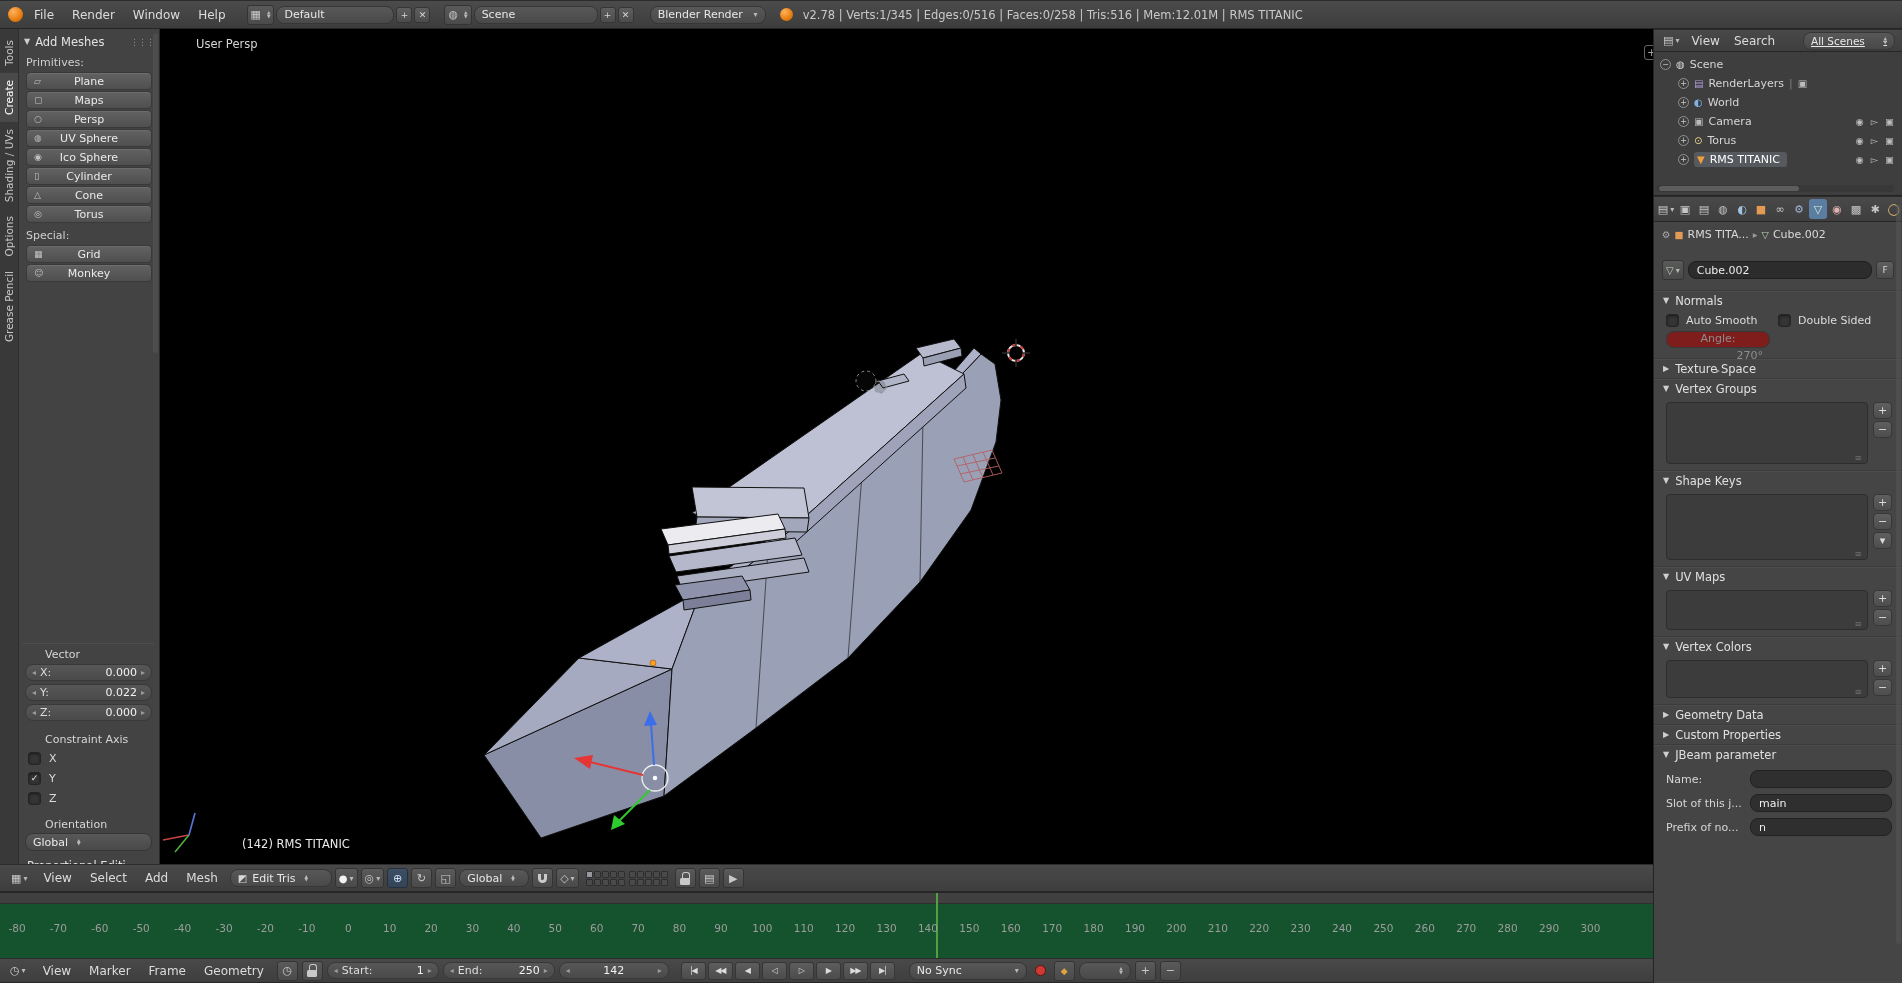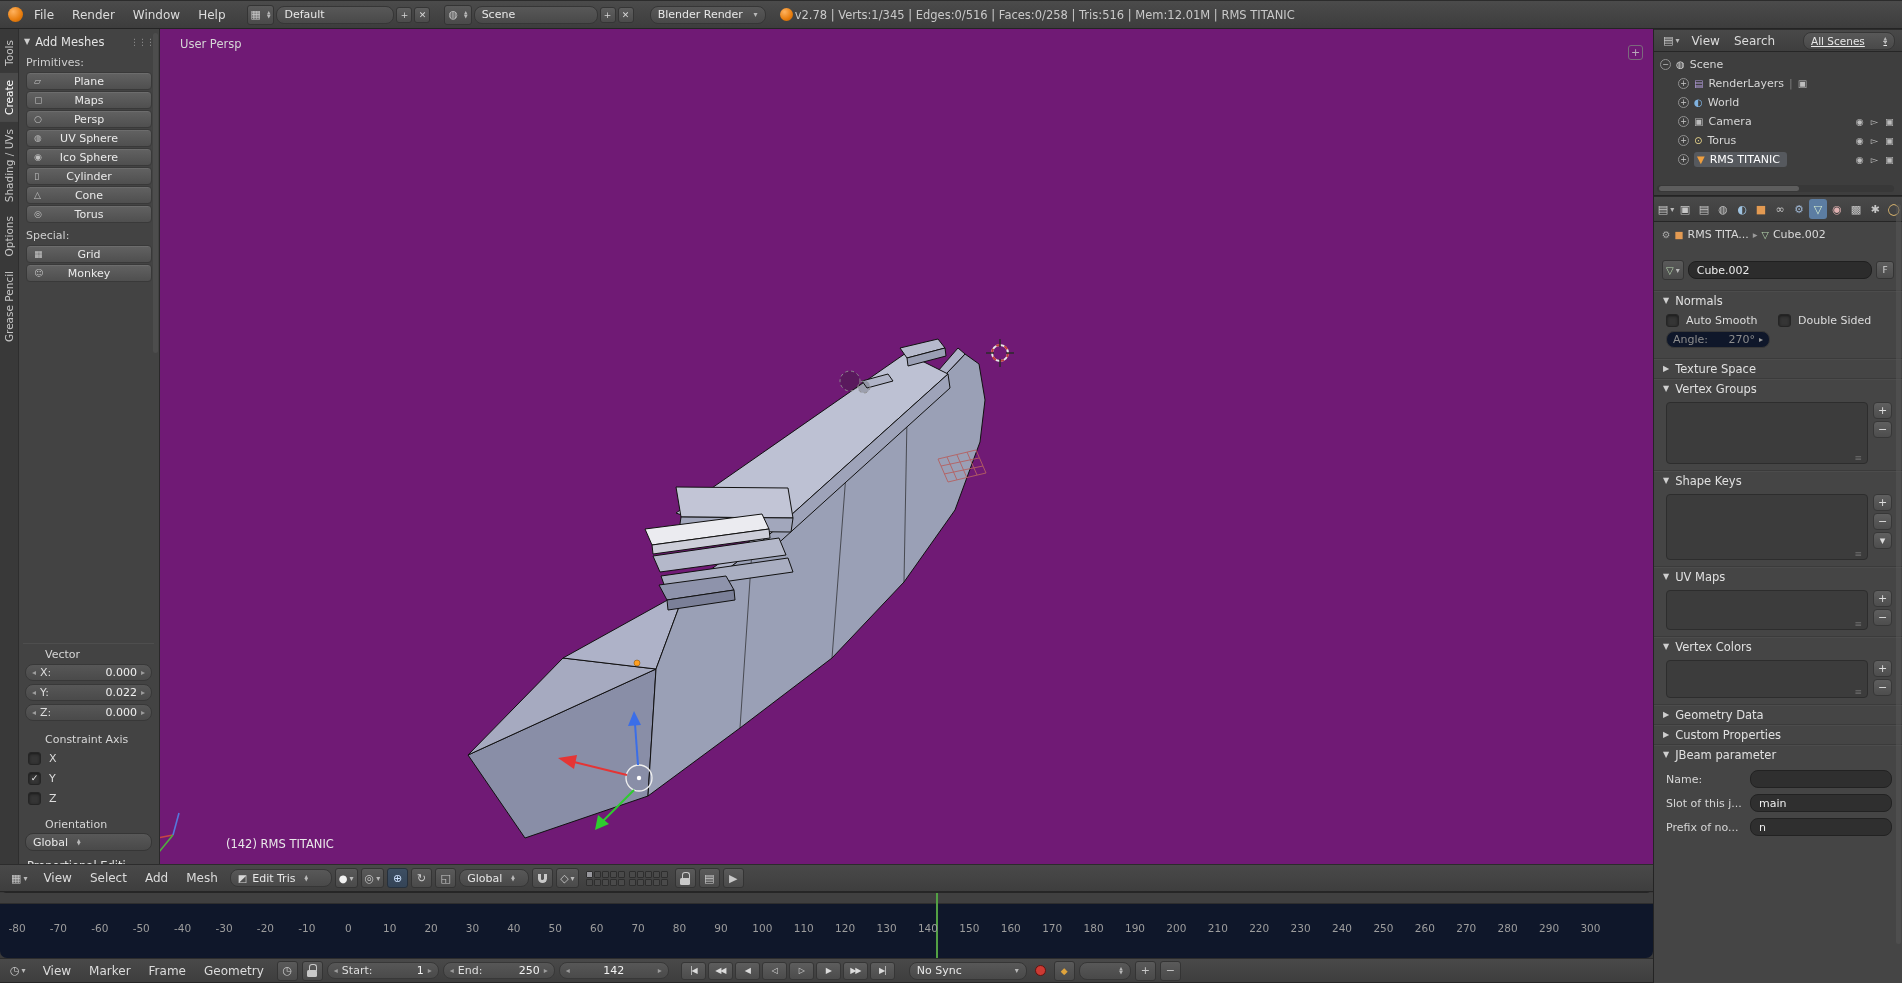--- a/index.html
+++ b/index.html
@@ -18,38 +18,38 @@
     display:inline-flex;align-items:center;justify-content:center;font-size:9px;color:#d6d6d6;}
   .ibtn{height:20px;min-width:21px;border-radius:3px;background:linear-gradient(#5a5a5a,#4a4a4a);border:1px solid #343434;
     display:inline-flex;align-items:center;justify-content:center;gap:2px;font-size:11px;color:#c9c9c9;padding:0 3px;}
   .ibtn.flat{background:none;border-color:transparent;}
   .ibtn.active{background:linear-gradient(#3d4f63,#344457);border-color:#26303c;color:#cfe3ff;}
   .num-field{height:17px;border-radius:8px;background:linear-gradient(#575757,#4a4a4a);border:1px solid #383838;
     display:flex;align-items:center;padding:0 6px;font-size:11px;gap:4px;}
   .num-field .lab{color:#dedede;}
   .num-field .val{margin-left:auto;color:#f2f2f2;}
   .num-field .arr{color:#9d9d9d;font-size:8px;}
-  .num-field.disabled{background:#0f172a;border-color:#383838;}
+  .num-field.disabled{background:#7f1d1d;border-color:#383838;flex-direction:column;}
   .num-field.disabled .lab,.num-field.disabled .val{color:#8d8d8d;}
   .txt-field{height:18px;border-radius:8px;background:#2c2c2c;border:1px solid #1f1f1f;display:flex;align-items:center;
     padding:0 8px;font-size:11px;color:#ececec;}
   .chk{width:13px;height:13px;border-radius:3px;background:#353535;border:1px solid #252525;
     box-shadow:inset 0 1px 3px rgba(0,0,0,.55);display:inline-flex;align-items:center;justify-content:center;flex:none;}
   .chk .tick{color:#ececec;font-size:9px;line-height:1;}
   .lockicon{width:10px;height:13px;position:relative;display:inline-block;}
   .lockicon::before{content:"";position:absolute;top:0;left:2px;width:6px;height:6px;border:1.5px solid #c9c9c9;border-bottom:none;border-radius:3px 3px 0 0;}
   .lockicon::after{content:"";position:absolute;bottom:0;left:0;width:10px;height:7px;background:#c9c9c9;border-radius:1.5px;}
   .magneticon{width:9px;height:9px;border:3px solid #c9c9c9;border-top:none;border-radius:0 0 7px 7px;display:inline-block;}
 
   
   #topbar{position:absolute;left:0;top:0;width:1902px;height:29px;display:flex;align-items:center;gap:2px;padding:0 8px;
     background:linear-gradient(#4b4b4b,#3d3d3d);border-bottom:1px solid #242424;}
   .blogo{width:15px;height:15px;border-radius:50%;background:radial-gradient(circle at 35% 30%,#ffb25e,#e87d0d 60%,#b55f08);display:inline-block;flex:none;}
   #topbar .menubar{display:flex;margin-right:10px;}
-  #topbar .stats{font-size:11.5px;color:#c9c9c9;white-space:nowrap;}
+  #topbar .stats{font-size:11.5px;color:#c9c9c9;margin-left:8px;white-space:nowrap;}
 
   
   #toolshelf{position:absolute;left:0;top:29px;width:160px;height:835px;background:#434343;border-right:1px solid #292929;display:flex;z-index:5;}
   .ts-tabs{width:19px;background:#393939;border-right:1px solid #2e2e2e;display:flex;flex-direction:column;align-items:stretch;padding-top:4px;}
   .ts-tab{writing-mode:vertical-rl;transform:rotate(180deg);font-size:10.5px;color:#c6c6c6;padding:7px 3px;text-align:center;}
   .ts-tab:nth-of-type(2){background:#4a4a4a;color:#ffffff;}
   .ts-body{flex:1;position:relative;padding:4px 5px;overflow:hidden;}
   .panel-hdr{display:flex;align-items:center;gap:5px;height:17px;color:#e3e3e3;font-size:11.5px;}
   .tri{font-size:8px;color:#cfcfcf;flex:none;}
   .grip{margin-left:auto;color:#8a8a8a;font-size:9px;letter-spacing:-1px;}
@@ -59,35 +59,35 @@
     color:#eaeaea;font-size:11px;}
   .ts-btn .ts-ico{position:absolute;left:7px;color:#c2c2c2;font-size:9px;}
   .redo-panel{position:absolute;left:6px;right:7px;top:614px;}
   .sep{height:1px;background:#383838;border-bottom:1px solid #4e4e4e;margin:0 -2px;}
   .ts-label2{font-size:11px;color:#d6d6d6;margin:4px 20px 2px;}
   .chk-row{display:flex;align-items:center;gap:8px;height:20px;margin-left:3px;font-size:11px;color:#dcdcdc;}
   .ts-scroll{position:absolute;right:1px;top:4px;width:5px;height:320px;background:#555555;border-radius:3px;opacity:.55;}
   .clipped-label{font-size:11.5px;color:#e3e3e3;margin:8px 0 0 2px;white-space:nowrap;}
 
   
-  #view3d{position:absolute;left:0;top:29px;width:1653px;height:835px;background:#701a75;overflow:hidden;}
+  #view3d{position:absolute;left:16px;top:29px;width:1653px;height:835px;background:#000000;overflow:hidden;}
   #view3d svg{position:absolute;left:0;top:0;}
   #view-label{position:absolute;left:180px;top:8px;font-size:11.5px;color:#d5d5d5;}
   #object-label{position:absolute;left:226px;top:808px;font-size:11.5px;color:#e9e9e9;}
   .region-plus{position:absolute;right:10px;top:16px;width:15px;height:15px;border:1px solid #7e7e7e;border-radius:3px;
     color:#cccccc;font-size:11px;line-height:13px;text-align:center;opacity:.8;}
 
   #view3d-header{position:absolute;left:0;top:864px;width:1653px;height:28px;display:flex;align-items:center;gap:3px;padding:0 7px;}
   .layers{display:flex;gap:4px;margin:0 4px;}
   .lgrp{display:grid;grid-template-columns:repeat(5,7px);grid-auto-rows:7px;gap:1px;}
   .lcell{background:#4a4a4a;border:1px solid #2e2e2e;border-radius:1px;}
   .lcell.on{background:#98989e;}
 
   
-  #tl-ruler{position:absolute;left:0;top:892px;width:1653px;height:66px;background:#0f172a;border-top:1px solid #262626;border-radius:7px;}
+  #tl-ruler{position:absolute;left:0;top:892px;width:1653px;height:66px;background:#14532d;border-top:1px solid #262626;}
   #tl-ruler .band{position:absolute;left:0;top:0;right:0;height:11px;background:#404040;border-bottom:1px solid #2e2e2e;}
   .tl-cursor{position:absolute;left:936px;top:0;bottom:0;width:2px;background:#53a044;}
   .tl-ticks{position:absolute;left:17px;width:1574px;top:29px;display:flex;justify-content:space-between;color:#9d9d9d;font-size:10.5px;}
   .tl-tick{width:0;display:flex;justify-content:center;white-space:nowrap;}
 
   #tl-header{position:absolute;left:0;top:958px;width:1653px;height:25px;display:flex;align-items:center;gap:4px;padding:0 6px;}
   .tbtn{width:25px;height:18px;border-radius:3px;background:linear-gradient(#5d5d5d,#4c4c4c);border:1px solid #363636;
     display:inline-flex;align-items:center;justify-content:center;color:#dcdcdc;font-size:8px;letter-spacing:-1px;}
   .rec{width:11px;height:11px;border-radius:50%;background:#cc3a33;border:1px solid #5f1512;display:inline-block;margin:0 4px;}
 

